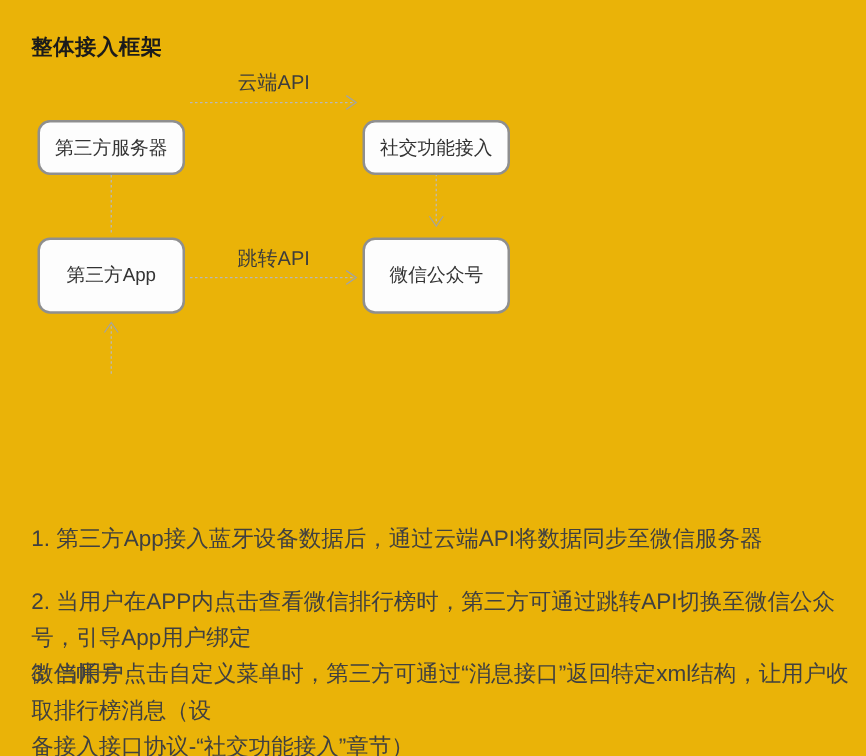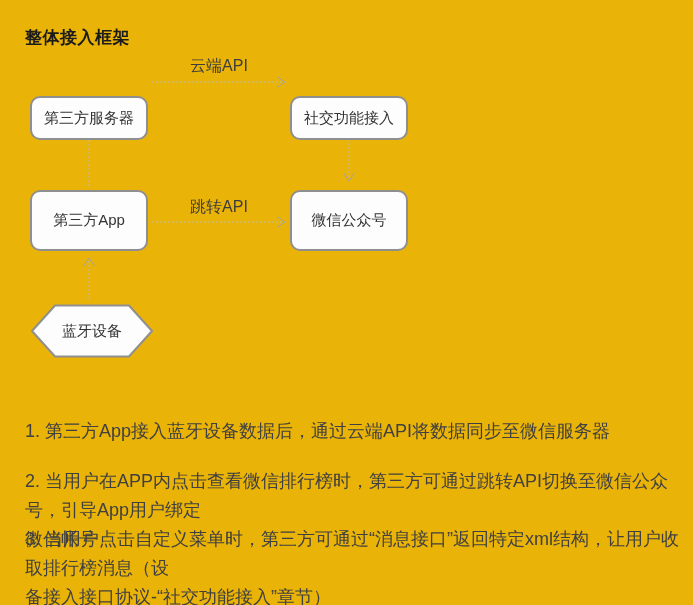--- a/index.html
+++ b/index.html
@@ -124,26 +124,20 @@
   </svg>
 
   <div class="node node-top col-left">第三方服务器</div>
 
   <div class="node node-top col-right">社交功能接入</div>
 
   <div class="node node-mid col-left">第三方App</div>
 
   <div class="node node-mid col-right">微信公众号</div>
 
-  <div class="hex-wrap">
-    <svg width="122" height="54" viewBox="0 0 122 54" xmlns="http://www.w3.org/2000/svg">
-      <polygon points="1,27 24,1.5 98,1.5 121,27 98,52.5 24,52.5" fill="#fdfdfd" stroke="#8f8f8f" stroke-width="2"></polygon>
-    </svg>
-    <div class="hex-label">蓝牙设备</div>
-  </div>
 
   <div class="edge-label edge-label-cloud">云端API</div>
 
   <div class="edge-label edge-label-jump">跳转API</div>
 
   <div class="notes">
     <p class="note note-1">1. 第三方App接入蓝牙设备数据后，通过云端API将数据同步至微信服务器</p>
     <p class="note note-2">2. 当用户在APP内点击查看微信排行榜时，第三方可通过跳转API切换至微信公众号，引导App用户绑定
 微信帐号</p>
     <p class="note note-3">3. 当用户点击自定义菜单时，第三方可通过“消息接口”返回特定xml结构，让用户收取排行榜消息（设

